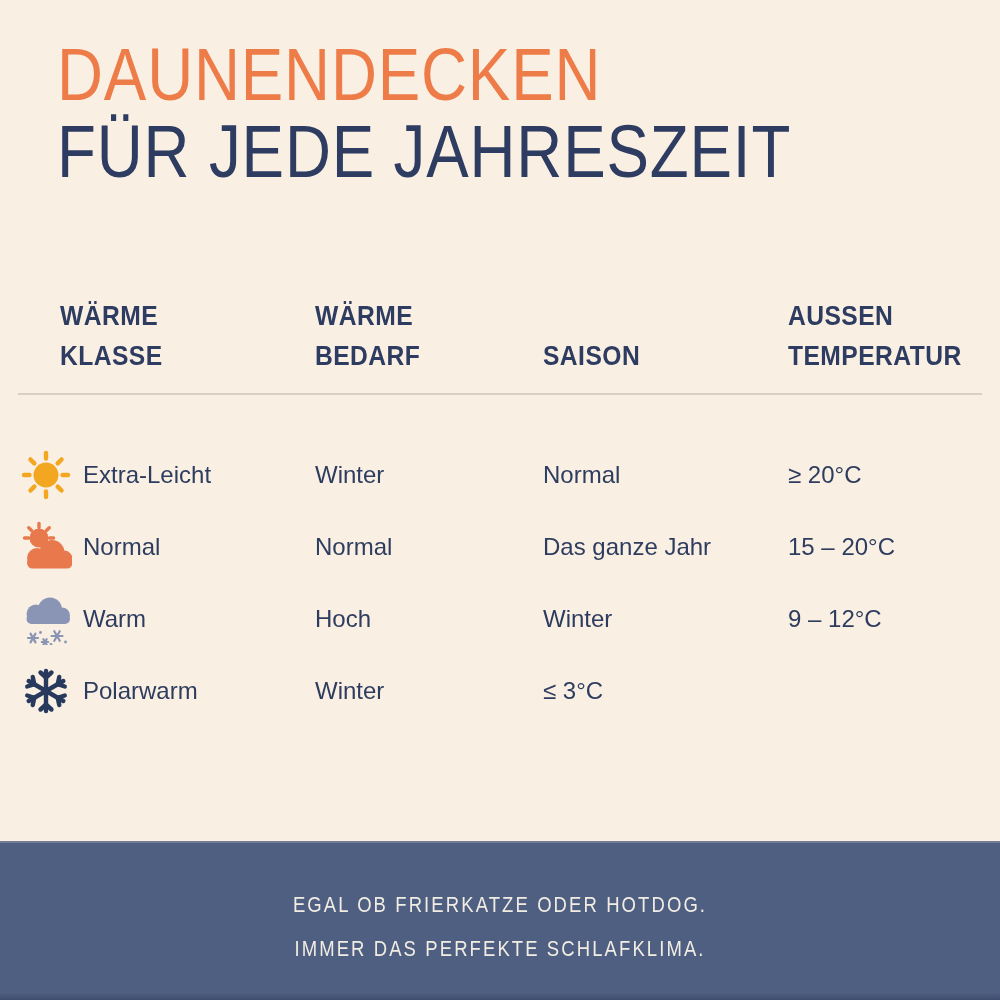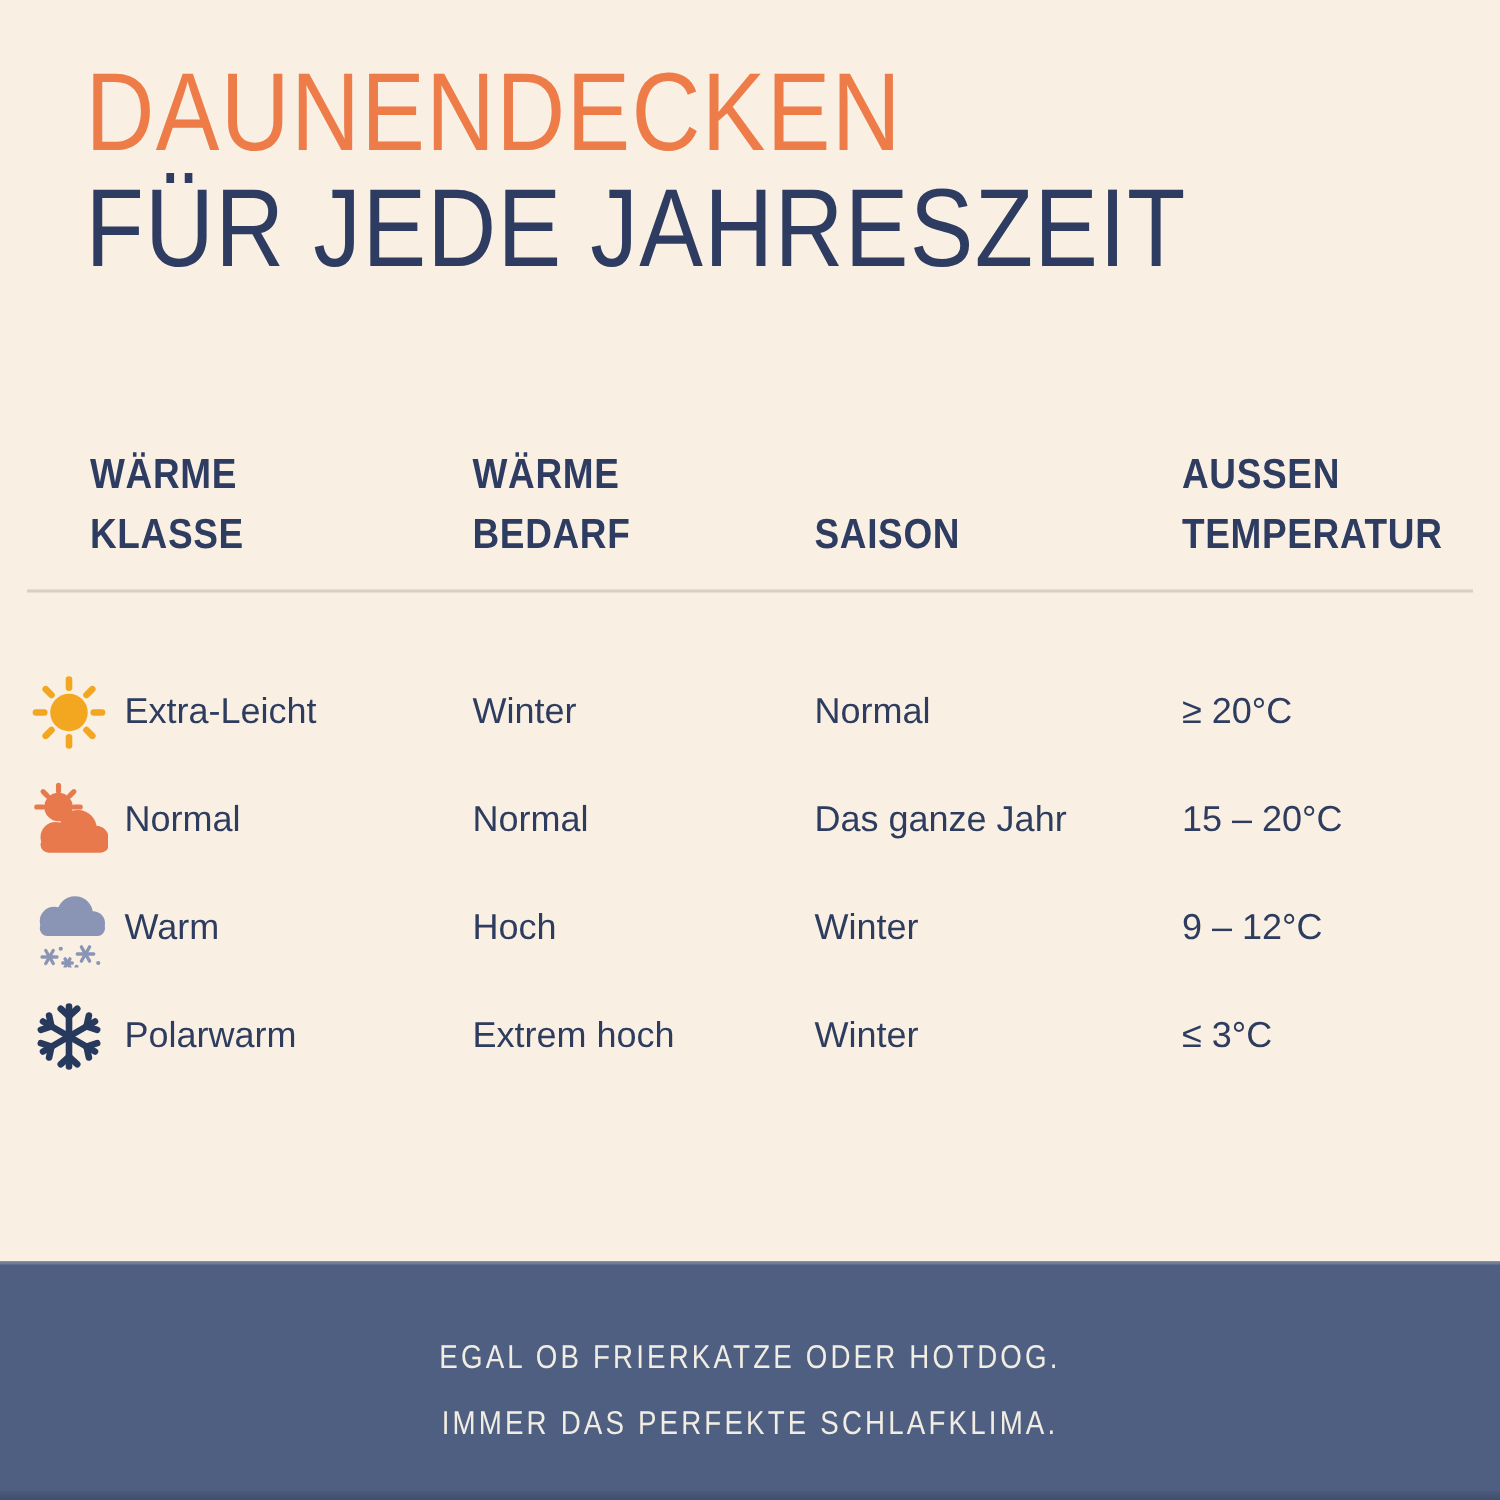--- a/index.html
+++ b/index.html
@@ -271,21 +271,20 @@
               <g transform="rotate(300 26 26)">
                 <line x1="26" y1="26" x2="26" y2="6"></line>
                 <line x1="26" y1="12.5" x2="20.5" y2="7.5"></line>
                 <line x1="26" y1="12.5" x2="31.5" y2="7.5"></line>
               </g>
             </g>
           </svg>
         </span>
         <span class="label">Polarwarm</span>
       </div>
-      <div class="cell">Extrem hoch</div>
       <div class="cell">Winter</div>
       <div class="cell">≤ 3°C</div>
     </div>
 
   </div>
 
   <footer class="footer">
     <div class="footer-text">
       <span class="footer-line">EGAL OB FRIERKATZE ODER HOTDOG.</span>
       <span class="footer-line">IMMER DAS PERFEKTE SCHLAFKLIMA.</span>

